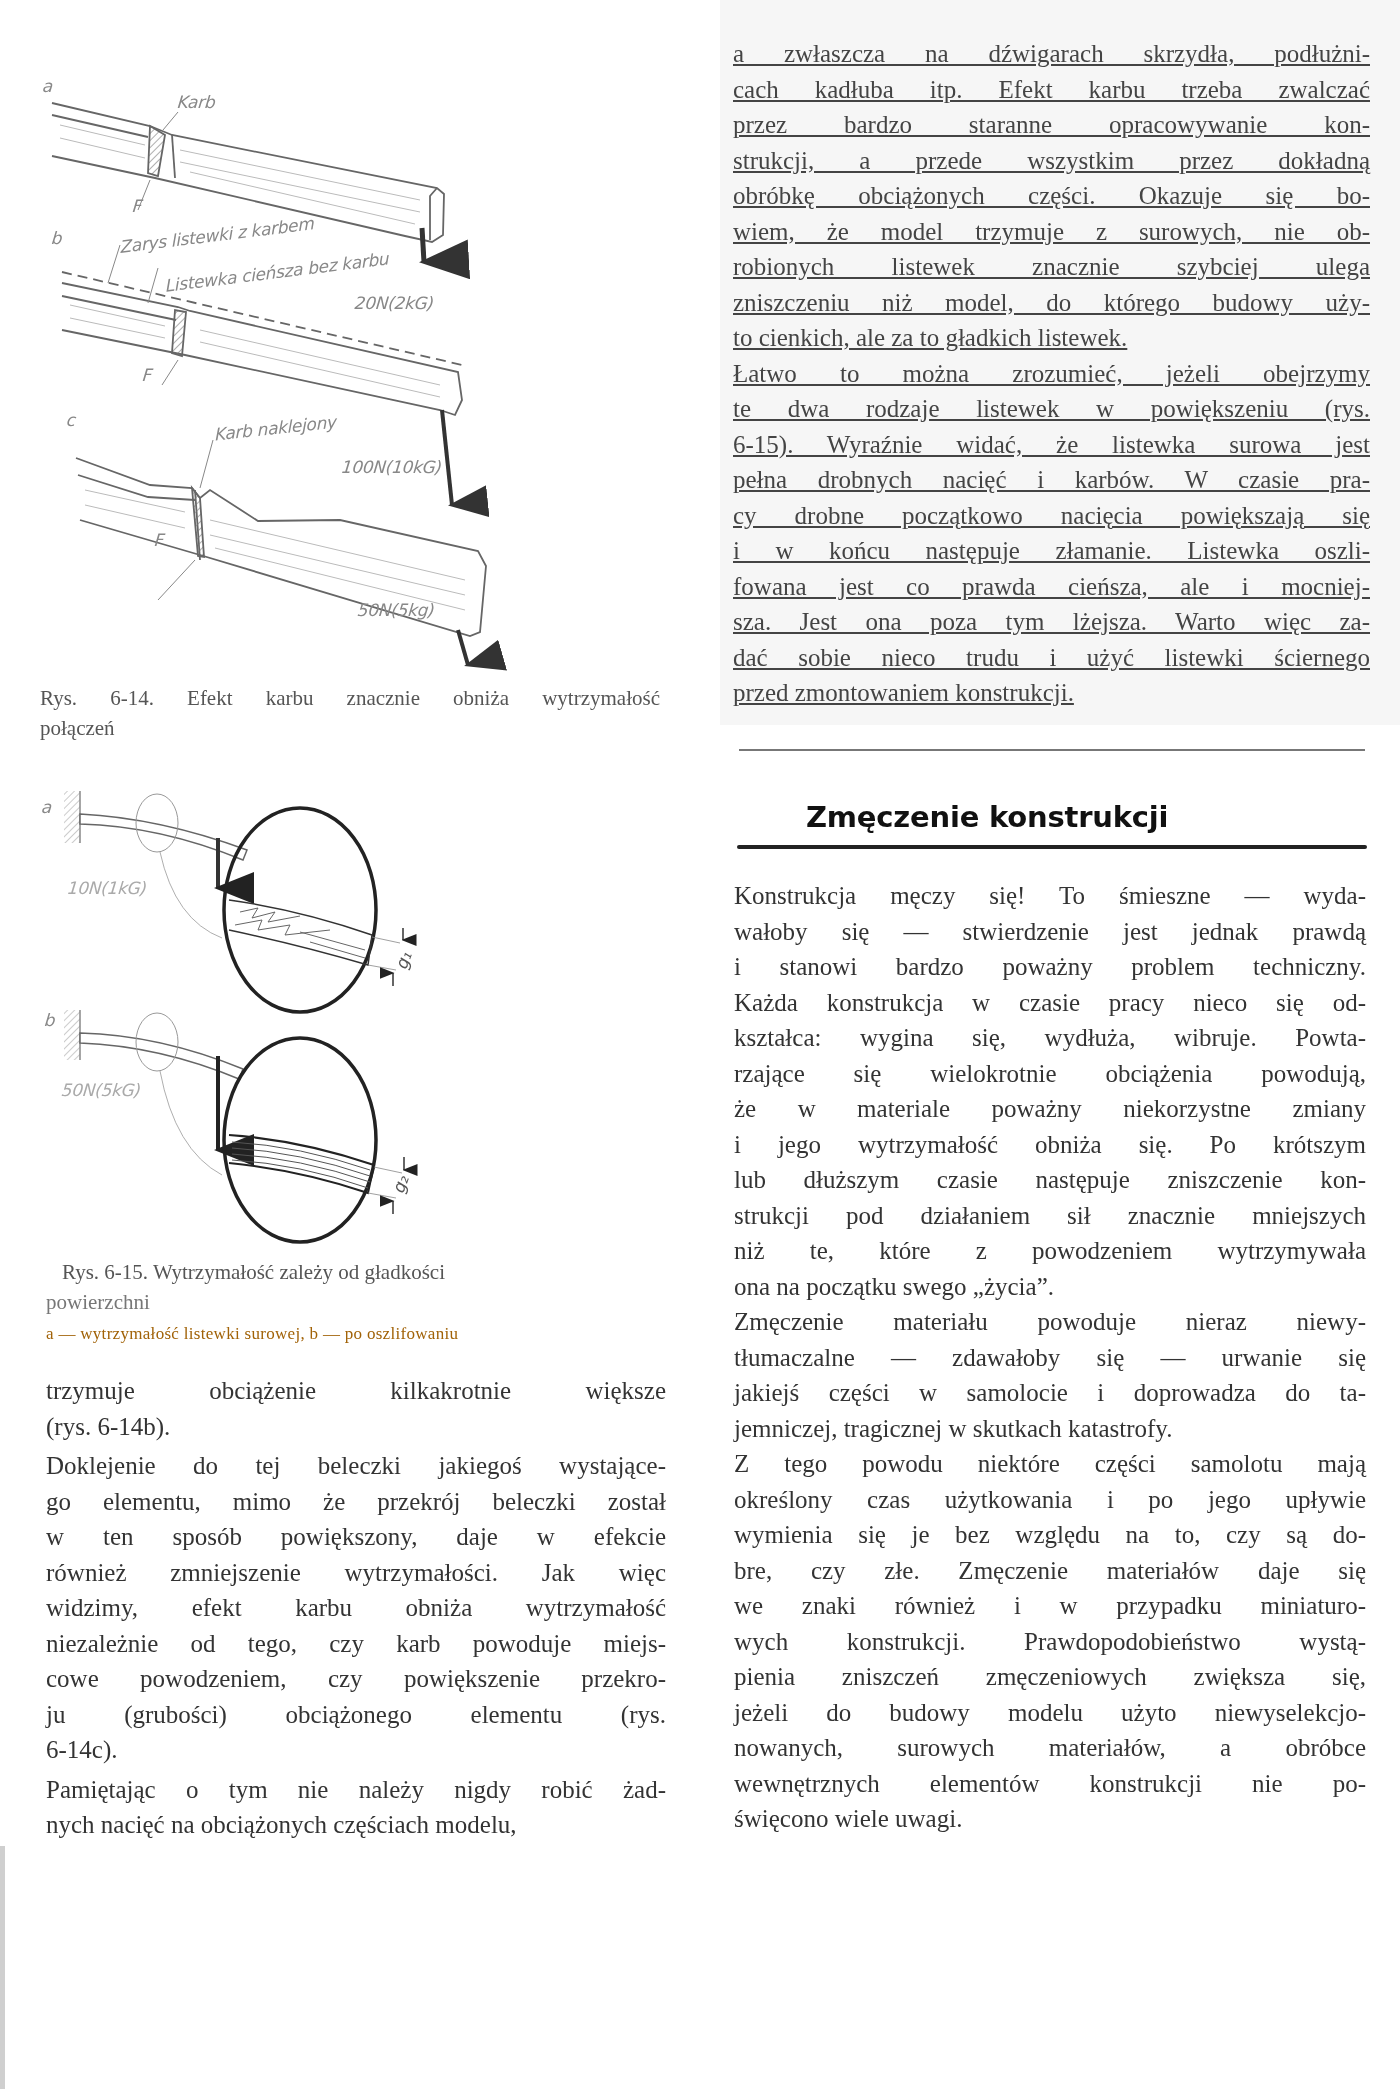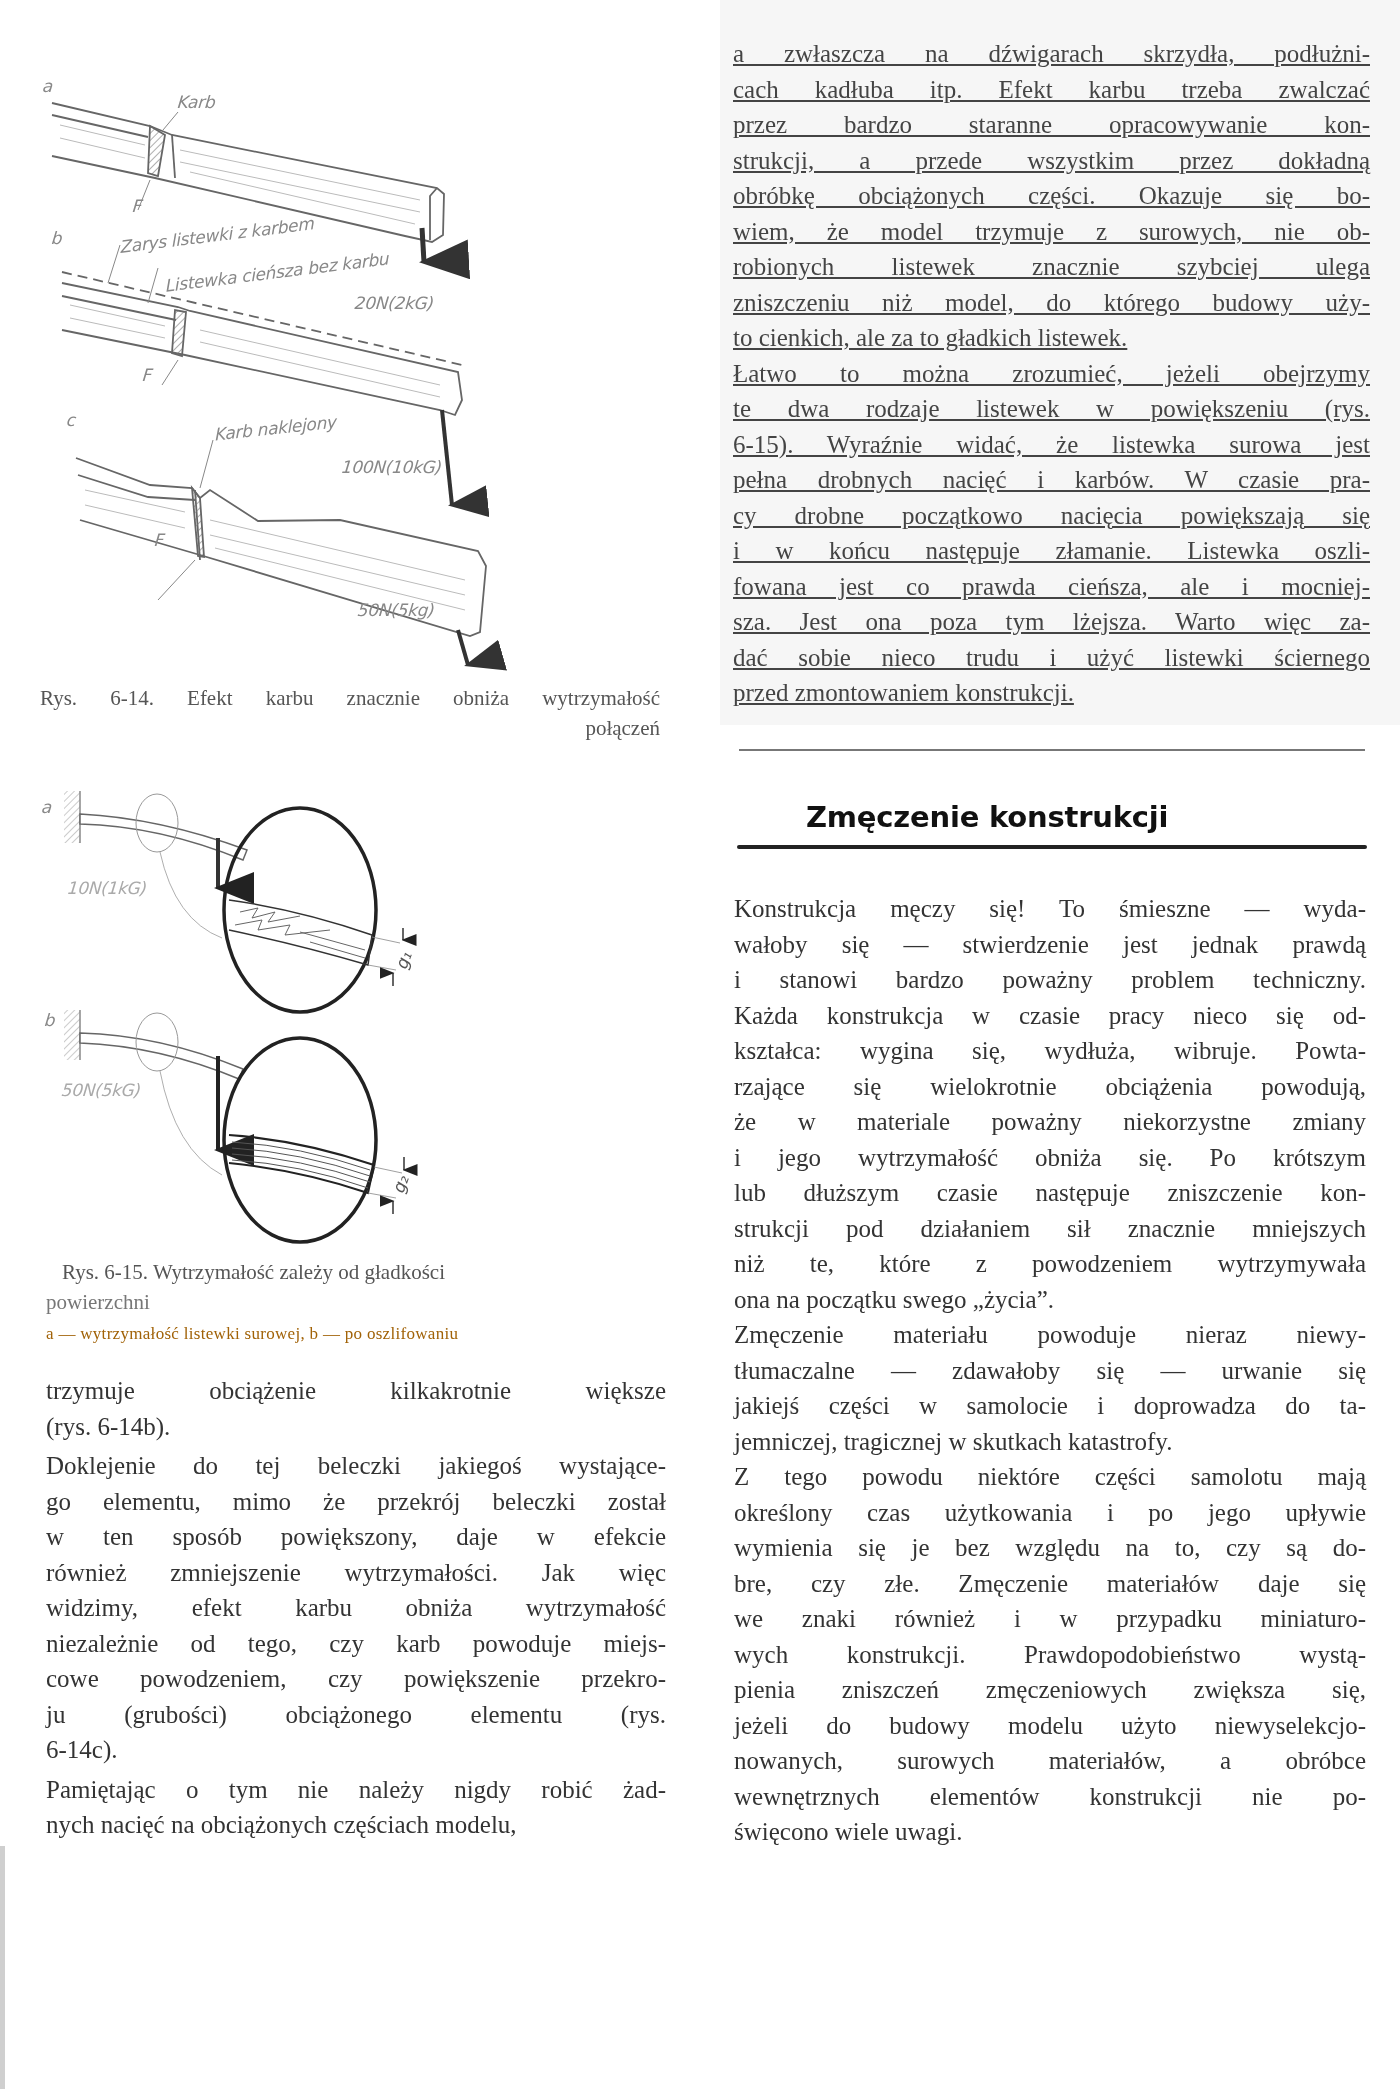--- a/index.html
+++ b/index.html
@@ -99,21 +99,21 @@
   <span class="fig-label" style="left:355px;top:293px;">20N(2kG)</span>
   <span class="fig-label" style="left:143px;top:365px;">F</span>
   <span class="fig-label" style="left:67px;top:410px;">c</span>
   <span class="fig-label" style="left:215px;top:418px;transform:rotate(-6deg) skewX(-6deg);">Karb naklejony</span>
   <span class="fig-label" style="left:342px;top:457px;">100N(10kG)</span>
   <span class="fig-label" style="left:155px;top:530px;">F</span>
   <span class="fig-label" style="left:358px;top:600px;">50N(5kg)</span>
 </div>
 <div class="abs cap" style="left:40px;top:683px;width:620px;">
   <span style="display:block;text-align:justify;text-align-last:justify;">Rys. 6-14. Efekt karbu znacznie obniża wytrzymałość</span>
-  <span style="display:block;text-align:right;">połączeń</span>
+  <span style="display:block;">połączeń</span>
 </div>
 
 <div id="col-right-top" class="abs">
     <p class="para">
       <span class="ln">a zwłaszcza na dźwigarach skrzydła, podłużni-</span>
       <span class="ln">cach kadłuba itp. Efekt karbu trzeba zwalczać</span>
       <span class="ln">przez bardzo staranne opracowywanie kon-</span>
       <span class="ln">strukcji, a przede wszystkim przez dokładną</span>
       <span class="ln">obróbkę obciążonych części. Okazuje się bo-</span>
       <span class="ln">wiem, że model trzymuje z surowych, nie ob-</span>
@@ -132,21 +132,21 @@
       <span class="ln">sza. Jest ona poza tym lżejsza. Warto więc za-</span>
       <span class="ln">dać sobie nieco trudu i użyć listewki ściernego</span>
       <span class="ln last">przed zmontowaniem konstrukcji.</span>
     </p>
   </div>
 
 <div class="abs" style="left:739px;top:749px;width:626px;height:2px;background:#777;"></div>
 <div class="abs heading" style="left:806px;top:800px;">Zmęczenie konstrukcji</div>
 <div class="abs" style="left:737px;top:845px;width:630px;height:4px;background:#222;border-radius:2px;"></div>
 
-<div id="col-right-section" class="abs" style="left:734px;top:878px;width:632px;color:#333;margin-top:13px;">
+<div id="col-right-section" class="abs" style="left:734px;top:878px;width:632px;color:#333;">
     <p class="para">
       <span class="ln">Konstrukcja męczy się! To śmieszne — wyda-</span>
       <span class="ln">wałoby się — stwierdzenie jest jednak prawdą</span>
       <span class="ln">i stanowi bardzo poważny problem techniczny.</span>
       <span class="ln">Każda konstrukcja w czasie pracy nieco się od-</span>
       <span class="ln">kształca: wygina się, wydłuża, wibruje. Powta-</span>
       <span class="ln">rzające się wielokrotnie obciążenia powodują,</span>
       <span class="ln">że w materiale poważny niekorzystne zmiany</span>
       <span class="ln">i jego wytrzymałość obniża się. Po krótszym</span>
       <span class="ln">lub dłuższym czasie następuje zniszczenie kon-</span>

